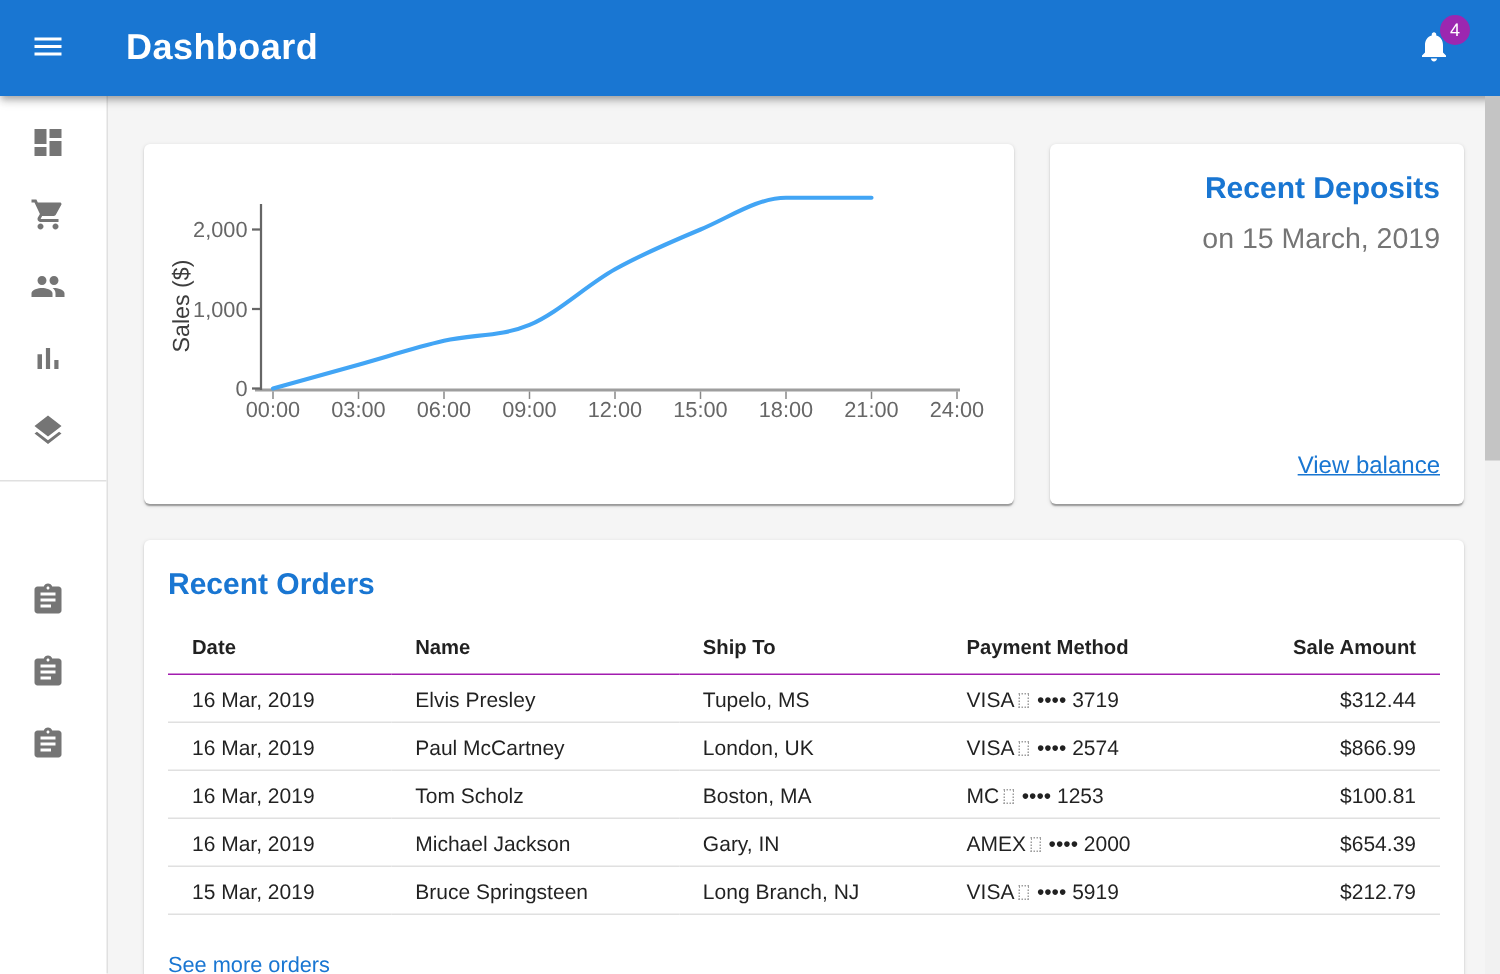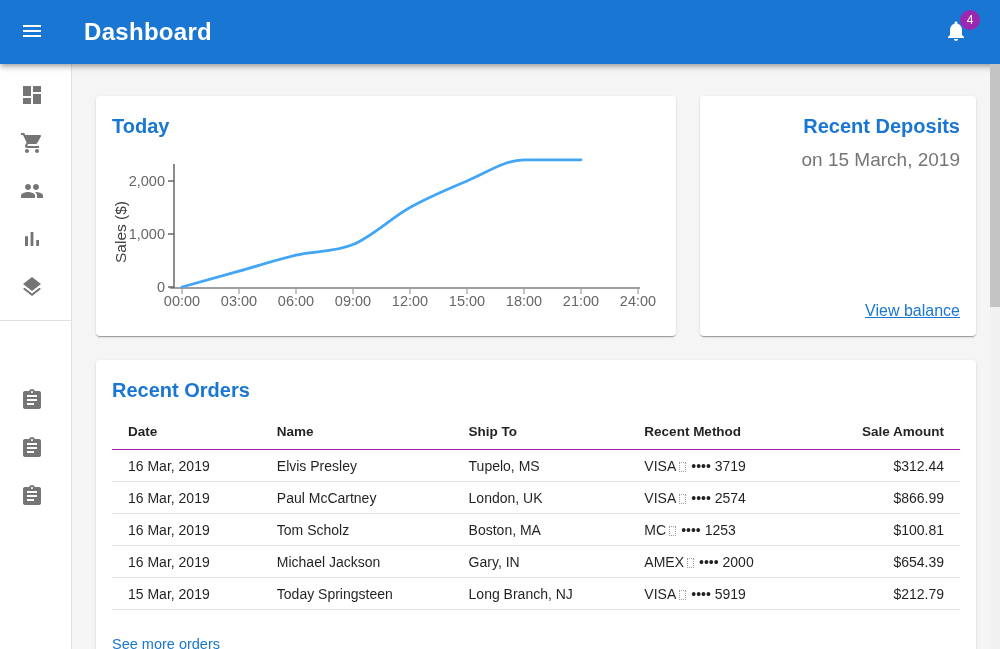--- a/index.html
+++ b/index.html
@@ -161,21 +161,20 @@
             <path d="M19 3h-4.18C14.4 1.84 13.3 1 12 1c-1.3 0-2.4.84-2.82 2H5c-1.1 0-2 .9-2 2v14c0 1.1.9 2 2 2h14c1.1 0 2-.9 2-2V5c0-1.1-.9-2-2-2zm-7 0c.55 0 1 .45 1 1s-.45 1-1 1-1-.45-1-1 .45-1 1-1zm2 14H7v-2h7v2zm3-4H7v-2h10v2zm0-4H7V7h10v2z"></path>
           </svg></span>
       </button>
     </nav>
 </aside>
 
 <main>
   <div class="cards-row">
 
     <section class="card card-today">
-      <h2 class="card-title">Today</h2>
       <div class="chart-wrap">
         <svg id="sales-chart" width="548" height="158" viewBox="0 0 548 158">
             <text transform="translate(14,78) rotate(-90)" text-anchor="middle" font-size="15.5" fill="#3d3d3d">Sales ($)</text>
             <line x1="58" y1="134" x2="528" y2="134" stroke="#9e9e9e" stroke-width="2"></line>
             <line x1="62" y1="10" x2="62" y2="134" stroke="#666" stroke-width="1.5"></line>
             <line x1="56" y1="133" x2="62" y2="133" stroke="#666" stroke-width="1.5"></line>
             <text x="53" y="138" text-anchor="end" font-size="14.5" fill="#666">0</text>
             <line x1="56" y1="80" x2="62" y2="80" stroke="#666" stroke-width="1.5"></line>
             <text x="53" y="85" text-anchor="end" font-size="14.5" fill="#666">1,000</text>
             <line x1="56" y1="27" x2="62" y2="27" stroke="#666" stroke-width="1.5"></line>
@@ -212,21 +211,21 @@
   </div>
 
   <section class="card card-orders">
     <h2 class="card-title">Recent Orders</h2>
     <table>
       <thead>
         <tr>
           <th class="col-date">Date</th>
           <th class="col-name">Name</th>
           <th class="col-ship">Ship To</th>
-          <th class="col-pay">Recent Method</th>
+          <th class="col-pay">Payment Method</th>
           <th class="col-amount">Sale Amount</th>
         </tr>
       </thead>
       <tbody id="orders-tbody">
           <tr>
             <td class="col-date">16 Mar, 2019</td>
             <td class="col-name">Elvis Presley</td>
             <td class="col-ship">Tupelo, MS</td>
             <td class="col-pay"><span>VISA</span><span class="tofu"></span><span>•••• 3719</span></td>
             <td class="col-amount">$312.44</td>
@@ -247,21 +246,21 @@
           </tr>
           <tr>
             <td class="col-date">16 Mar, 2019</td>
             <td class="col-name">Michael Jackson</td>
             <td class="col-ship">Gary, IN</td>
             <td class="col-pay"><span>AMEX</span><span class="tofu"></span><span>•••• 2000</span></td>
             <td class="col-amount">$654.39</td>
           </tr>
           <tr>
             <td class="col-date">15 Mar, 2019</td>
-            <td class="col-name">Today Springsteen</td>
+            <td class="col-name">Bruce Springsteen</td>
             <td class="col-ship">Long Branch, NJ</td>
             <td class="col-pay"><span>VISA</span><span class="tofu"></span><span>•••• 5919</span></td>
             <td class="col-amount">$212.79</td>
           </tr>
         </tbody>
     </table>
     <a class="see-more">See more orders</a>
   </section>
 </main>
 

